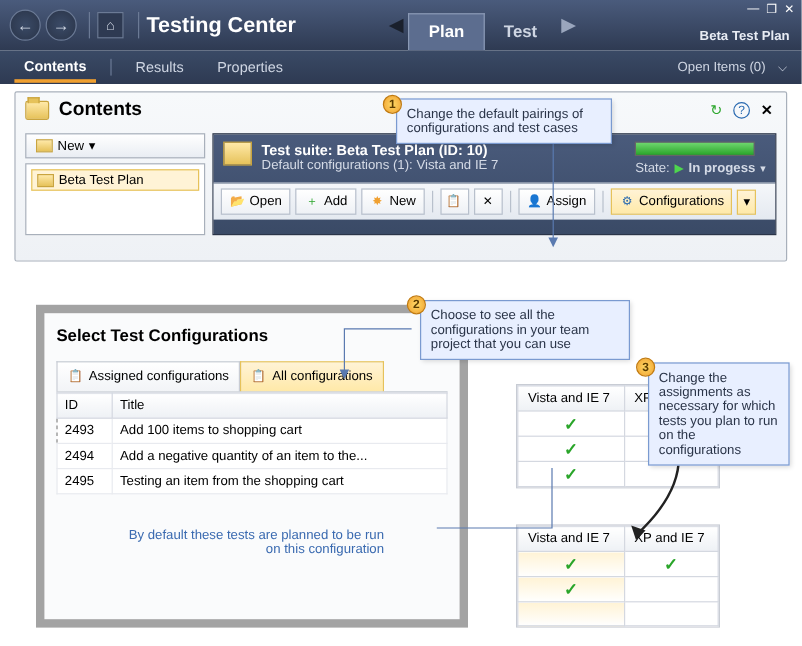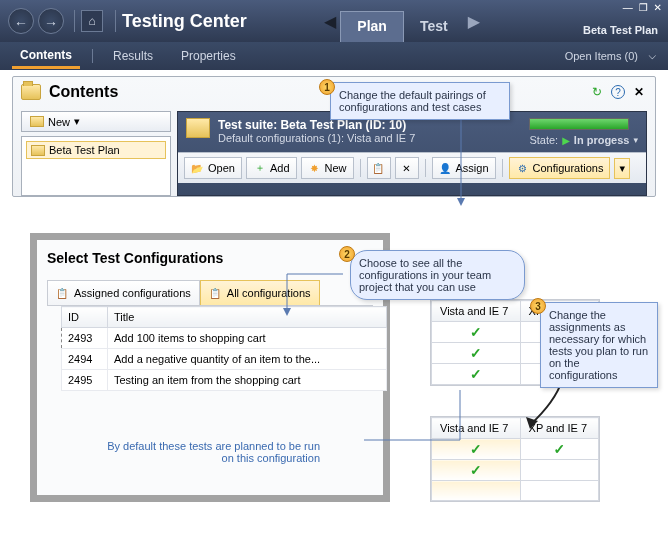--- a/index.html
+++ b/index.html
@@ -28,21 +28,21 @@
   
   
   .contents-panel { margin:6px 12px; border:1px solid #a8b0bb; background:linear-gradient(#f7f9fb,#eef1f5); border-radius:2px;}
   .contents-header { display:flex; align-items:center; padding:6px 8px; }
   .folder-icon { width:20px; height:16px; background:linear-gradient(#ffe9a8,#e6c25a); border:1px solid #c9a43e; border-radius:2px; margin-right:8px; position:relative;}
   .folder-icon::before{content:""; position:absolute; top:-4px; left:1px; width:8px; height:4px; background:#e6c25a; border:1px solid #c9a43e; border-bottom:none;}
   .contents-title { font-size:16px; font-weight:bold; }
   .contents-header-right { margin-left:auto; display:flex; gap:6px; align-items:center;}
   .hdr-icon { width:16px; height:16px; display:flex; align-items:center; justify-content:center; font-size:12px;}
   
-  .contents-body { display:flex; padding:4px 8px 0; gap:6px;}
+  .contents-body { display:flex; padding:4px 8px 21px; gap:6px;}
   .tree-col { width:150px; }
   .new-btn { background:linear-gradient(#fff,#e9edf3); border:1px solid #a8b0bb; padding:3px 8px; display:flex; align-items:center; gap:4px; font-size:11px;}
   .tree-area { background:#fff; border:1px solid #a8b0bb; margin-top:4px; height:60px; padding:4px;}
   .tree-item { display:flex; align-items:center; gap:4px; background:#fff3d6; border:1px solid #e6c25a; padding:2px 4px; font-size:11px;}
   .small-folder {width:14px; height:11px; background:linear-gradient(#ffe9a8,#e6c25a); border:1px solid #c9a43e;}
   
   .suite-col { flex:1; background:linear-gradient(#4a5b7c,#3a4a66); border:1px solid #2a3448; }
   .suite-hdr { display:flex; padding:6px 8px; color:#fff; gap:8px; align-items:flex-start;}
   .suite-icon { width:24px; height:20px; background:linear-gradient(#ffe9a8,#e6c25a); border:1px solid #c9a43e; flex-shrink:0;}
   .suite-title { font-weight:bold; font-size:12px;}
@@ -65,21 +65,21 @@
   
   .wrap { position:relative; }
   
   
   .lower { display:flex; padding: 30px 10px 10px 30px; gap:40px; position:relative;}
   .select-panel { border:7px solid #a3a3a3; background:#fafbfc; width:360px; padding:10px;}
   .select-title { font-size:14px; font-weight:bold; margin-bottom:14px;}
   .cfg-tabs { display:flex; border-bottom:1px solid #c8ccd4;}
   .cfg-tab { padding:5px 8px; display:flex; align-items:center; gap:4px; font-size:11px; border:1px solid #c8ccd4; border-bottom:none; background:linear-gradient(#fff,#f2f4f7);}
   .cfg-tab.active { background:linear-gradient(#fff3d6,#ffe9a8); border-color:#e6c25a;}
-  table.tests { width:100%; border-collapse:collapse; margin-top:0; font-size:11px;margin-left:14px;}
+  table.tests { width:100%; border-collapse:collapse; margin-top:0; font-size:11px;}
   table.tests th { text-align:left; padding:4px 6px; background:linear-gradient(#fff,#eef1f5); border:1px solid #d4d8e0; font-weight:normal;}
   table.tests td { padding:4px 6px; border:1px solid #e8eaef; background:#fff;}
   table.tests tr.sel td:first-child { border:1px dashed #888;}
   
   .footnote { text-align:right; color:#3a6ab0; font-size:11px; margin-top:10px; padding-right:40px;}
   
   
   .cfg-grid { border:1px solid #c8ccd4; background:#fff; }
   .cfg-grid table { border-collapse:collapse; font-size:11px; width:100%;}
   .cfg-grid th { background:linear-gradient(#fff,#eef1f5); border:1px solid #d4d8e0; padding:4px 8px; font-weight:normal; text-align:left;}
@@ -298,21 +298,21 @@
     </div>
 
     <svg class="curved-arrow" style="left:60px; top:96px;" width="100" height="110">
       <path d="M70 6 Q90 50 40 96" stroke="#222" stroke-width="2" fill="none"></path>
       <path d="M36 88 L40 100 L48 92 Z" fill="#222"></path>
     </svg>
   </div>
 </div>
 
 <div class="callout-num" style="left:339px; top:246px;">2</div>
-<div class="callout" style="left:350px; top:250px; width:175px;border-radius:17px;">
+<div class="callout" style="left:350px; top:250px; width:175px;">
   <span>Choose to see all the configurations in your team project that you can use</span>
 </div>
 <svg class="curved-arrow" style="left:283px; top:270px;" width="70" height="50">
       <path d="M60 4 L4 4 L4 42" stroke="#5a7ab0" stroke-width="1" fill="none"></path>
       <path d="M0 38 L4 46 L8 38" fill="#5a7ab0"></path>
     </svg>
 
 <div class="callout-num" style="left:530px; top:298px;">3</div>
 <div class="callout" style="left:540px; top:302px; width:118px;">
   <span>Change the assignments as necessary for which tests you plan to run on the configurations</span>

